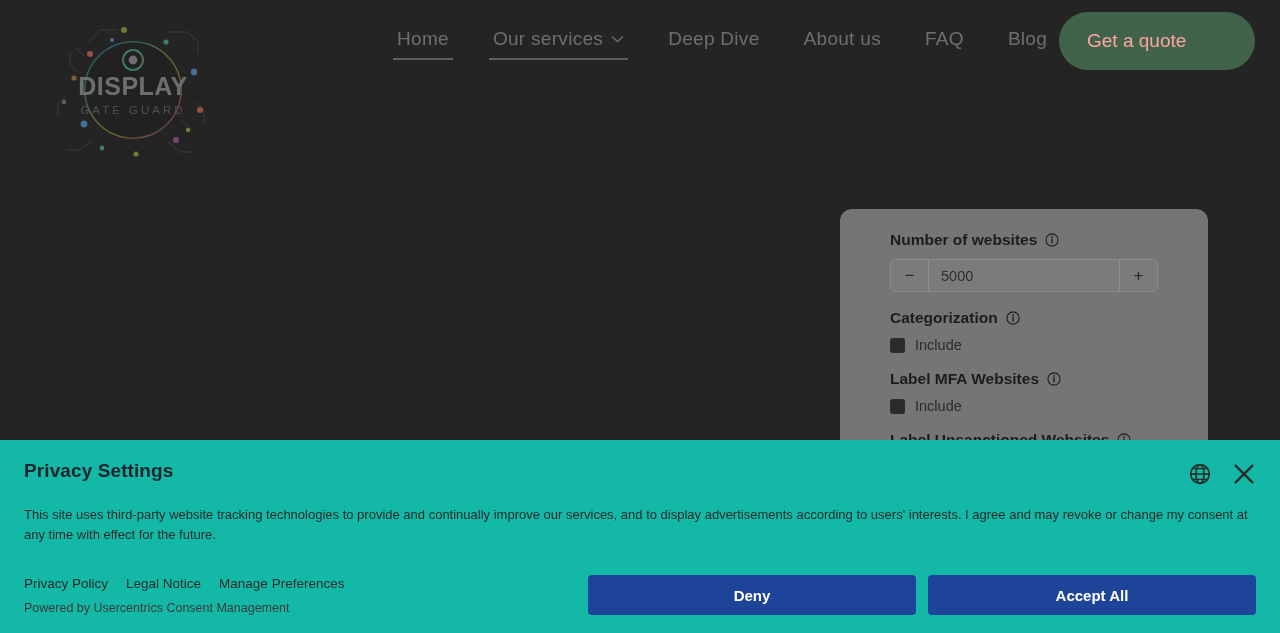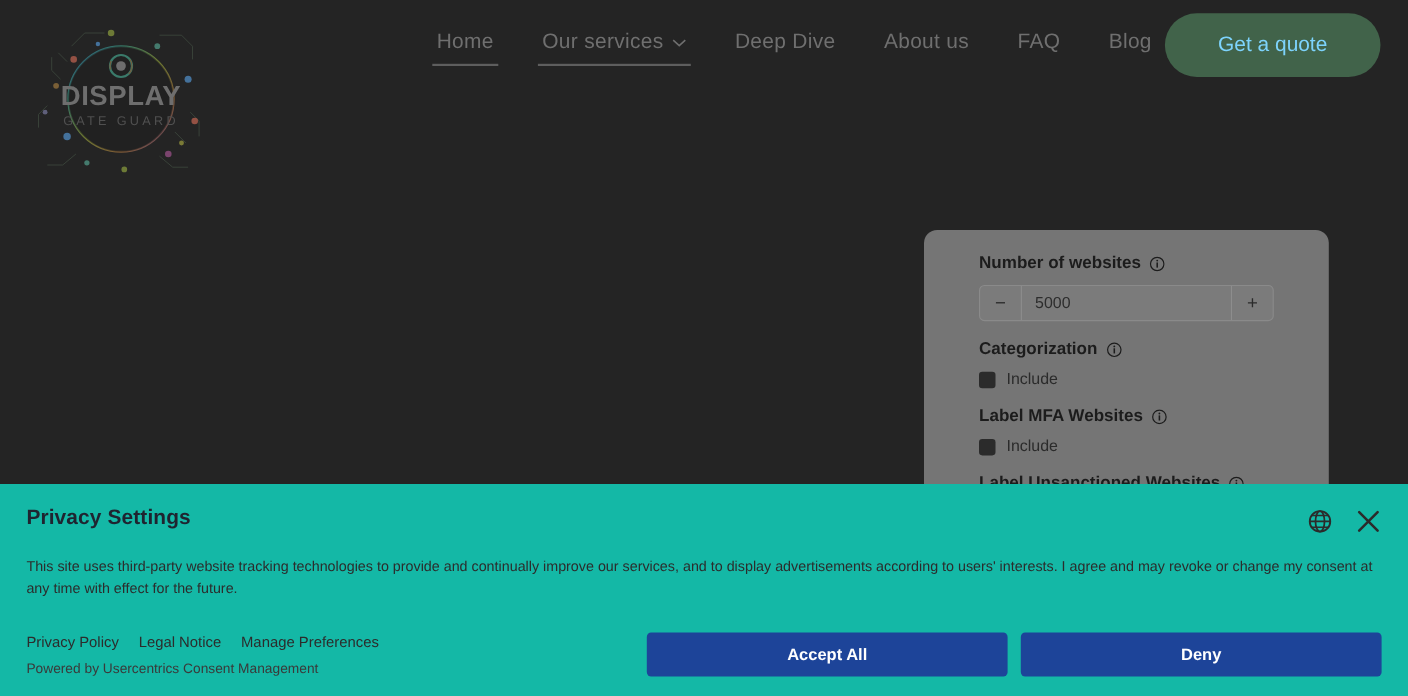--- a/index.html
+++ b/index.html
@@ -15,21 +15,21 @@
     background: #242424;
   }
 
   
   .site-header {
     position: absolute; top: 0; left: 0;
     width: 1280px; height: 180px;
     z-index: 2;
   }
   .logo-wrap {
-    position: absolute; left: 25px; top: 12px;
+    position: absolute; left: 48px; top: 12px;
     width: 170px; height: 150px;
   }
   .logo-svg { display: block; width: 170px; height: 150px; }
 
   .main-nav {
     position: absolute; left: 375px; top: 28px;
     display: flex; align-items: center; gap: 0px;
   }
   .nav-item {
     position: relative;
@@ -48,23 +48,23 @@
   }
   .chevron { display: inline-block; }
   .chevron svg { display: block; }
 
   .quote-btn {
     position: absolute; right: 25px; top: 12px;
     height: 58px; min-width: 196px;
     padding: 0 28px;
     border-radius: 29px;
     background: #41634a;
-    color: #7dd3fc;
+    color: #fca5a5;
     font-size: 19px;
-    display: flex; align-items: center; justify-content: center;
+    display: flex; align-items: center; justify-content: flex-start;
     cursor: pointer;
     border: none;
     font-family: "Liberation Sans", sans-serif;
   }
 
   
   .hero {
     position: absolute;
     left: 40px; top: 255px;
     width: 740px;
@@ -383,19 +383,19 @@
       <div class="banner-links-col">
         <div class="banner-links">
           <a class="banner-link">Privacy Policy</a>
           <a class="banner-link">Legal Notice</a>
           <a class="banner-link">Manage Preferences</a>
         </div>
         <div class="banner-powered">Powered by Usercentrics Consent Management</div>
       </div>
 
       <div class="banner-actions">
+        <button class="banner-btn">Deny</button>
         <button class="banner-btn">Accept All</button>
-        <button class="banner-btn">Deny</button>
       </div>
     </div>
   </div>
 
 </div>
 
 </body></html>

